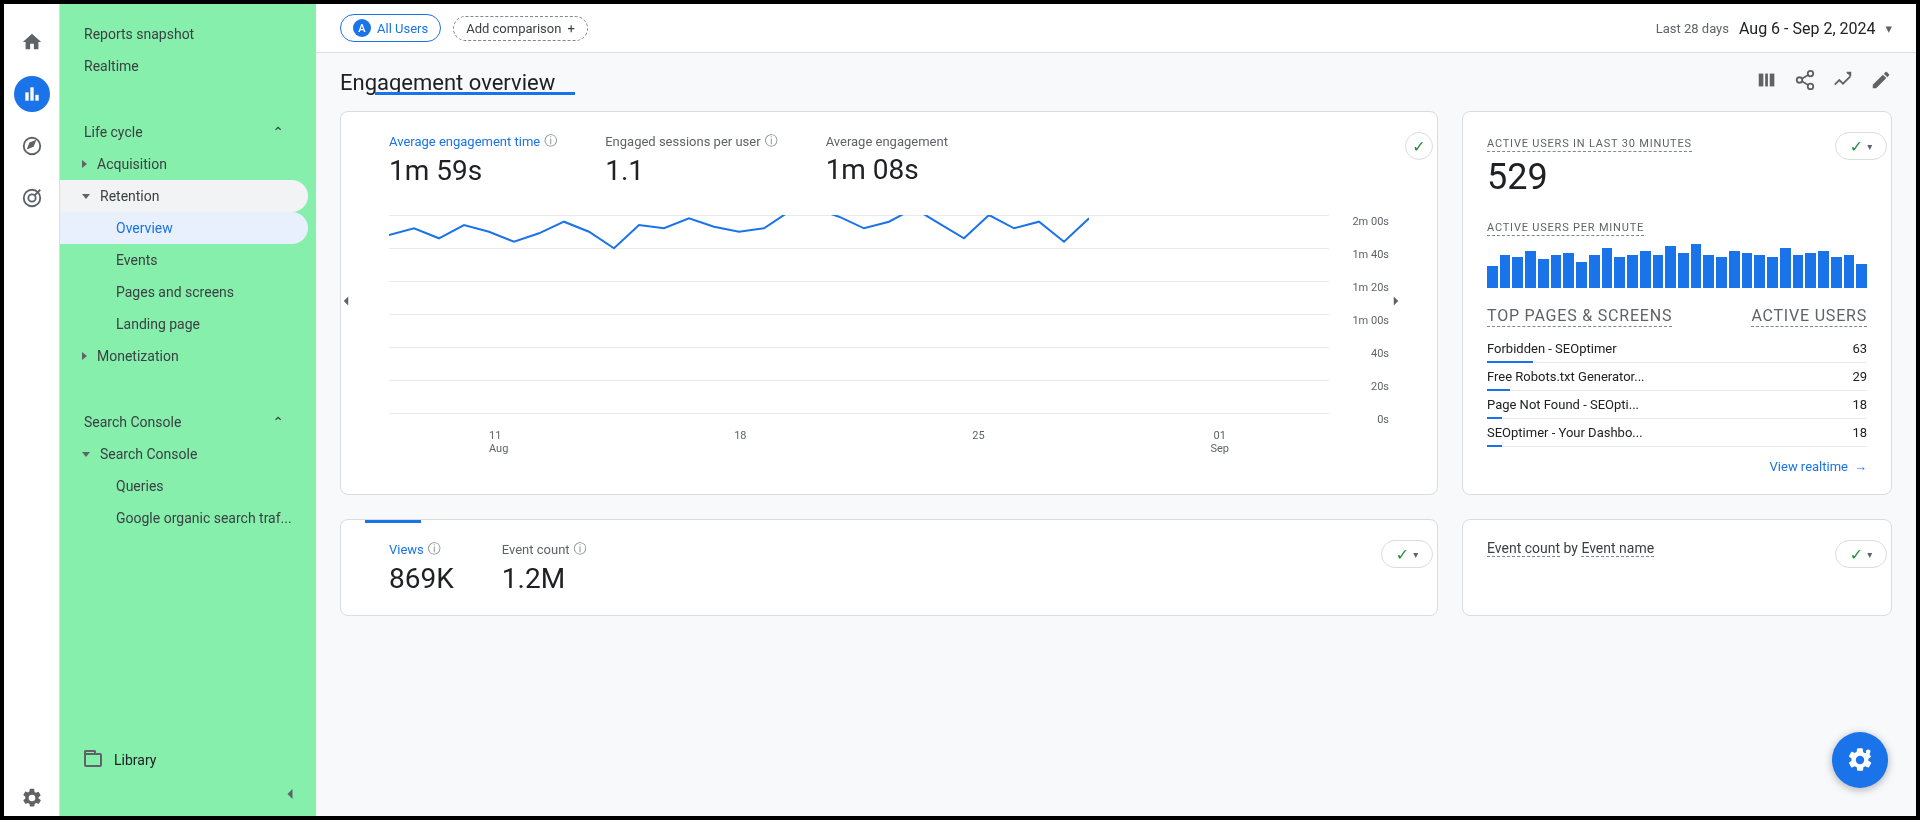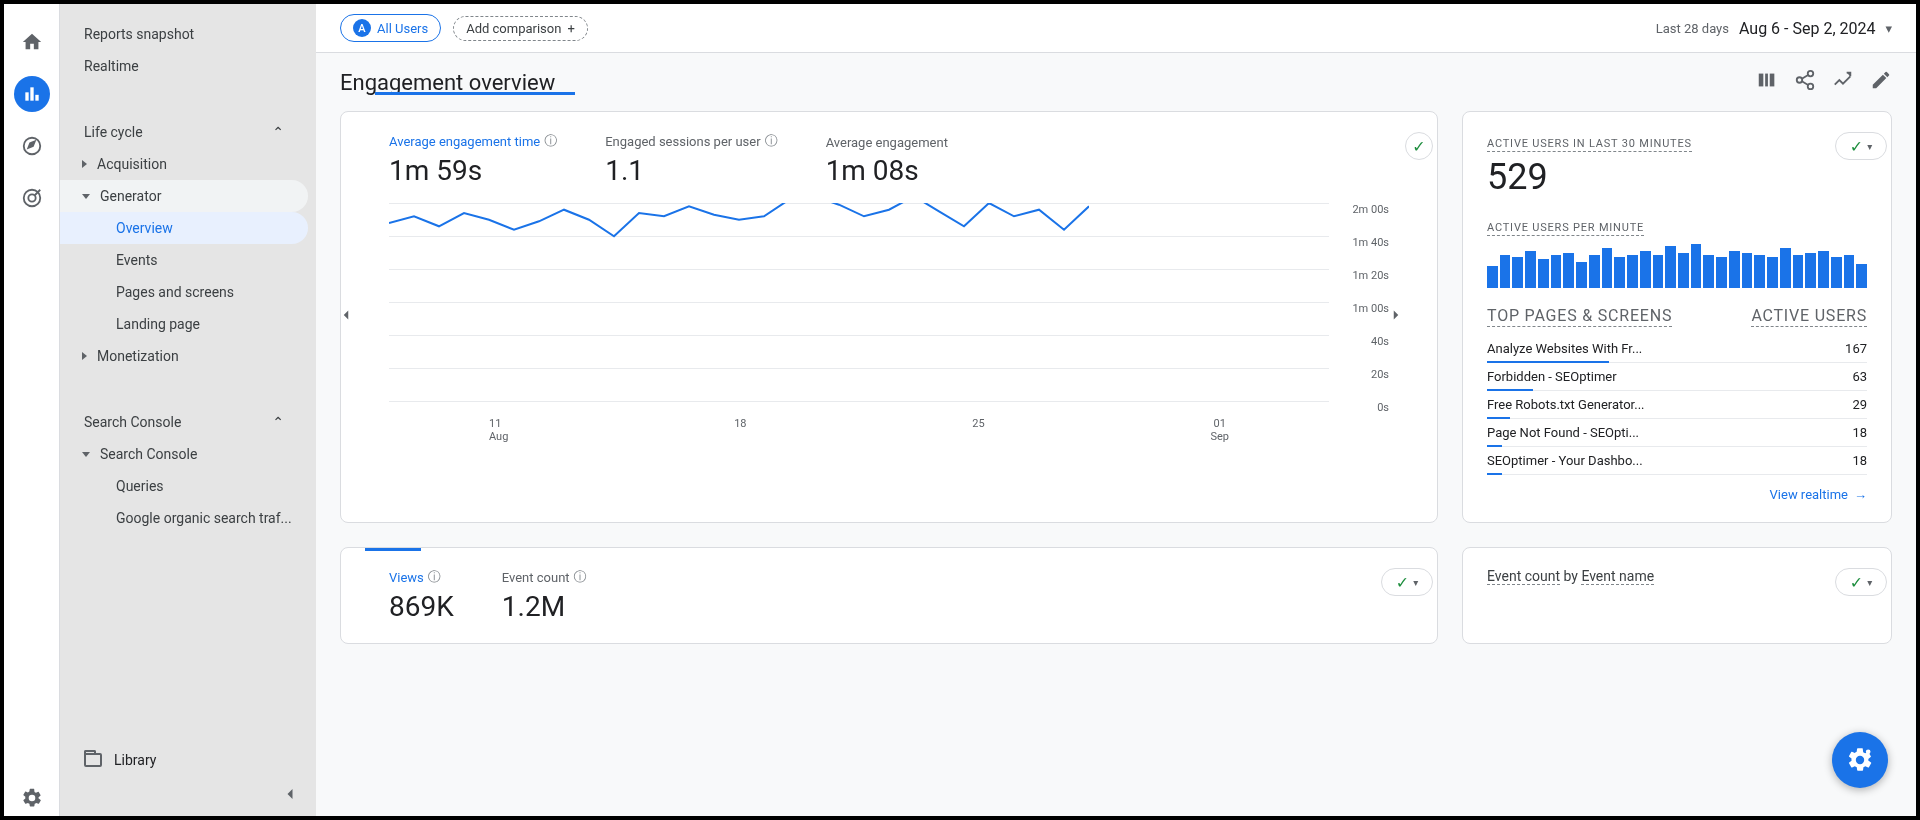--- a/index.html
+++ b/index.html
@@ -2,21 +2,21 @@
 <html><head>
 <meta charset="utf-8">
 <style>
 * { margin: 0; padding: 0; box-sizing: border-box; font-family: 'Google Sans', Roboto, Arial, sans-serif; }
 body { background: #fff; color: #202124; overflow: hidden; }
 .app { display: flex; height: 820px; width: 1920px; position: relative; border: 4px solid #000; }
 .iconrail { width: 56px; background: #fff; display: flex; flex-direction: column; align-items: center; padding-top: 20px; gap: 16px; border-right: 1px solid #dadce0; }
 .iconrail .ic { width: 36px; height: 36px; display: flex; align-items: center; justify-content: center; border-radius: 50%; cursor: pointer; color: #5f6368; }
 .iconrail .ic.active { background: #1a73e8; color: #fff; }
 .iconrail .spacer { flex: 1; }
-.sidebar { width: 256px; background: #e5e5e5; padding-top: 14px; position: relative; }
+.sidebar { width: 256px; background: #86efac; padding-top: 14px; position: relative; }
 .sidebar .item { padding: 8px 16px 8px 24px; font-size: 14px; color: #3c4043; cursor: pointer; display: flex; align-items: center; border-radius: 0 20px 20px 0; margin-right: 8px; }
 .sidebar .item.section { font-weight: 400; color: #3c4043; justify-content: space-between; padding-right: 24px; margin-top: 34px; }
 .sidebar .item.sub { padding-left: 40px; }
 .sidebar .item.sub2 { padding-left: 56px; }
 .sidebar .item.expand::before { content: ''; display: inline-block; width: 0; height: 0; border-left: 4px solid transparent; border-right: 4px solid transparent; border-top: 5px solid #5f6368; margin-right: 10px; margin-left: -18px; }
 .sidebar .item.expand-right::before { content: ''; display: inline-block; width: 0; height: 0; border-top: 4px solid transparent; border-bottom: 4px solid transparent; border-left: 5px solid #5f6368; margin-right: 10px; margin-left: -18px; }
 .sidebar .item.active-sub { background: #e8f0fe; color: #1a73e8; }
 .sidebar .item.active-parent { background: #f1f3f4; }
 .sidebar .library { position: absolute; bottom: 40px; left: 0; right: 0; padding: 8px 24px; font-size: 14px; display: flex; align-items: center; gap: 12px; cursor: pointer; }
 .sidebar .collapse-btn { position: absolute; bottom: 8px; right: 16px; cursor: pointer; color: #5f6368; }
@@ -31,33 +31,33 @@
 .daterange .range { color: #202124; font-size: 16px; }
 .titlebar { display: flex; align-items: center; padding: 16px 24px; }
 .titlebar h1 { font-size: 22px; font-weight: 400; color: #202124; }
 .titlebar .spacer { flex: 1; }
 .titlebar .actions { display: flex; gap: 16px; color: #5f6368; }
 .titlebar .actions > * { cursor: pointer; }
 .content { padding: 0 24px; display: flex; gap: 24px; }
 .card { background: #fff; border: 1px solid #dadce0; border-radius: 8px; padding: 20px 24px; position: relative; }
 .card.big { flex: 1; min-width: 0; }
 .card.side { width: 430px; }
-.metric-tabs { display: flex; gap: 48px; align-items: flex-end; position: relative; }
+.metric-tabs { display: flex; gap: 48px; align-items: center; position: relative; }
 .metric-tab { cursor: pointer; }
 .metric-tab .label { font-size: 13px; color: #5f6368; display: flex; align-items: center; gap: 4px; }
 .metric-tab.active .label { color: #1a73e8; }
 .metric-tab .value { font-size: 28px; color: #202124; margin-top: 4px; font-weight: 400; }
 .tab-indicator { position: absolute; top: -20px; left: 34px; width: 200px; height: 3px; background: #1a73e8; }
 .nav-arrow { position: absolute; top: 50%; transform: translateY(-50%); color: #5f6368; cursor: pointer; }
 .nav-arrow.left { left: -4px; }
 .nav-arrow.right { right: 32px; }
 .check-badge { position: absolute; top: 20px; right: 4px; width: 52px; height: 28px; border: 1px solid #dadce0; border-radius: 14px; display: flex; align-items: center; justify-content: center; gap: 4px; cursor: pointer; }
 .check-badge.simple { width: 28px; border-radius: 50%; }
 .check-ic { color: #1e8e3e; }
-.chart-area { margin-top: 16px; position: relative; height: 240px; }
+.chart-area { margin-top: 28px; position: relative; height: 240px; }
 .sparkline { position: absolute; left: 0; right: 60px; top: 0; height: 200px; }
 .chart-ylabels { position: absolute; right: 0; top: 0; font-size: 11px; color: #5f6368; text-align: right; }
 .chart-ylabels div { height: 33px; }
 .chart-xlabels { position: absolute; bottom: 0; left: 0; right: 60px; display: flex; justify-content: space-between; font-size: 11px; color: #5f6368; padding: 0 100px; }
 .gridline { position: absolute; left: 0; right: 60px; border-top: 1px solid #e8eaed; }
 .side-title { font-size: 11px; letter-spacing: 0.8px; color: #5f6368; border-bottom: 1px dashed #80868b; display: inline-block; padding-bottom: 1px; }
 .side-bignum { font-size: 36px; font-weight: 400; margin-top: 4px; margin-bottom: 18px; }
 .bars { display: flex; align-items: flex-end; height: 44px; gap: 2px; margin-top: 8px; margin-bottom: 18px; }
 .bars div { flex: 1; background: #1a73e8; }
 .table-head { display: flex; justify-content: space-between; font-size: 16px; letter-spacing: 0.8px; color: #5f6368; margin-bottom: 8px; }
@@ -111,21 +111,21 @@
   </div>
 
   <div class="sidebar">
     <div class="item">Reports snapshot</div>
     <div class="item">Realtime</div>
     <div class="item section">
       <span>Life cycle</span>
       <span>⌃</span>
     </div>
     <div class="item sub expand-right">Acquisition</div>
-    <div class="item sub expand active-parent">Generator</div>
+    <div class="item sub expand active-parent">Retention</div>
     <div class="item sub2 active-sub">Overview</div>
     <div class="item sub2">Events</div>
     <div class="item sub2">Pages and screens</div>
     <div class="item sub2">Landing page</div>
     <div class="item sub expand-right">Monetization</div>
     <div class="item section">
       <span>Search Console</span>
       <span>⌃</span>
     </div>
     <div class="item sub expand">Search Console</div>
@@ -301,25 +301,20 @@
             <div style="height:70%"></div>
             <div style="height:75%"></div>
             <div style="height:55.00000000000001%"></div>
           </div>
         <div class="table-head">
           <span>TOP PAGES &amp; SCREENS</span>
           <span>ACTIVE USERS</span>
         </div>
         <div id="rt-rows">
             <div class="table-row">
-              <span>Analyze Websites With Fr...</span>
-              <span>167</span>
-              <div class="mini-bar" style="width:32%"></div>
-            </div>
-            <div class="table-row">
               <span>Forbidden - SEOptimer</span>
               <span>63</span>
               <div class="mini-bar" style="width:12%"></div>
             </div>
             <div class="table-row">
               <span>Free Robots.txt Generator...</span>
               <span>29</span>
               <div class="mini-bar" style="width:6%"></div>
             </div>
             <div class="table-row">

